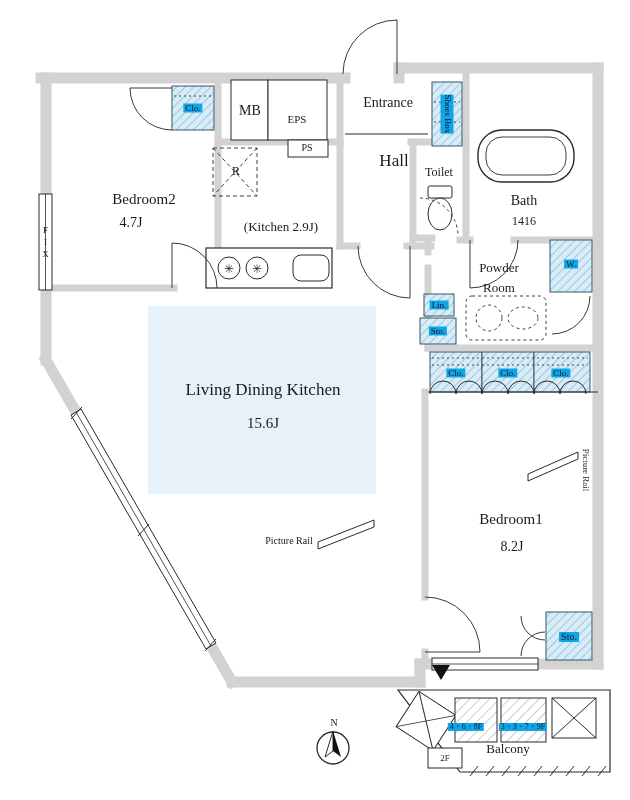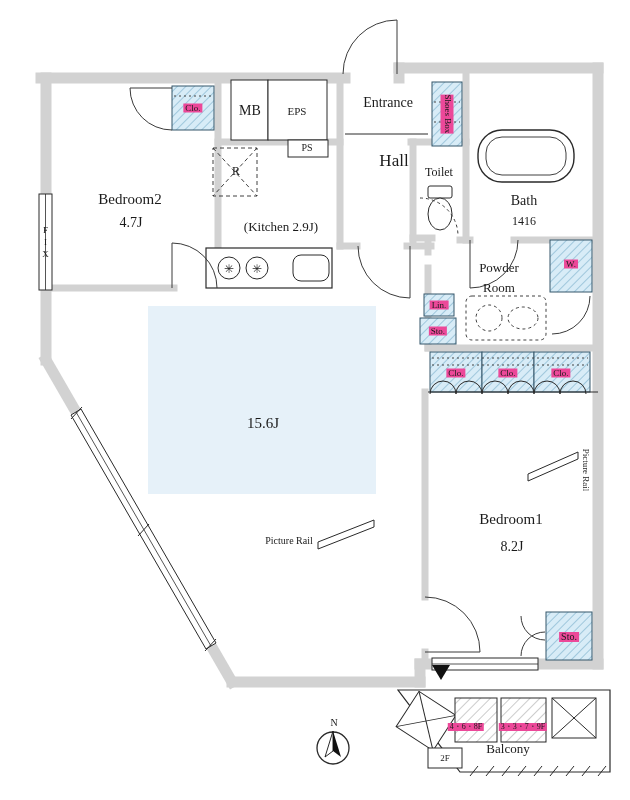--- a/index.html
+++ b/index.html
@@ -1,21 +1,21 @@
 <!DOCTYPE html>
 <html><head>
 <meta charset="utf-8">
 <style>
   html,body{margin:0;padding:0;background:#ffffff;}
   #stage{position:relative;width:630px;height:800px;background:#ffffff;overflow:hidden;
          font-family:"Liberation Serif", serif;color:#1a1a1a;}
   #plan-svg{position:absolute;left:0;top:0;}
   .lbl{position:absolute;transform:translate(-50%,-50%);white-space:nowrap;
        line-height:1;z-index:5;color:#1a1a1a;}
-  .chip{background:#ec4899;padding:0 2px;}
+  .chip{background:#0ea5e9;padding:0 2px;}
   .vert{writing-mode:vertical-rl;text-orientation:mixed;}
   .vert-up{writing-mode:vertical-rl;text-orientation:upright;letter-spacing:2px;}
 </style>
 </head>
 <body>
 
 <div id="stage">
 
 <svg id="plan-svg" width="630" height="800" viewBox="0 0 630 800">
   <defs>
@@ -196,37 +196,38 @@
     <rect x="428" y="748" width="34" height="20" fill="#ffffff" stroke="#2a2a2a" stroke-width="1"></rect>
   </g>
 
   <g>
     <circle cx="333" cy="748" r="16" fill="#ffffff" stroke="#2a2a2a" stroke-width="1.3"></circle>
     <polygon points="333,731 341,757 333,751" fill="#111111"></polygon>
     <polygon points="333,731 325,757 333,751" fill="#ffffff" stroke="#111111" stroke-width="0.9"></polygon>
   </g>
 </svg>
 
-<div class="lbl" style="left:130px;top:199px;font-size:15px">Bedroom2</div>
+<div class="lbl" style="left:144px;top:199px;font-size:15px">Bedroom2</div>
 <div class="lbl" style="left:131px;top:223px;font-size:14px">4.7J</div>
 <div class="lbl" style="left:281px;top:226px;font-size:13px">(Kitchen 2.9J)</div>
+<div class="lbl" style="left:263px;top:389px;font-size:17px">Living Dining Kitchen</div>
 <div class="lbl" style="left:263px;top:423px;font-size:15px">15.6J</div>
 <div class="lbl" style="left:511px;top:519px;font-size:15px">Bedroom1</div>
 <div class="lbl" style="left:512px;top:547px;font-size:14px">8.2J</div>
 <div class="lbl" style="left:524px;top:201px;font-size:14px">Bath</div>
 <div class="lbl" style="left:524px;top:221px;font-size:12px">1416</div>
 <div class="lbl" style="left:439px;top:172px;font-size:12px">Toilet</div>
 <div class="lbl" style="left:499px;top:267px;font-size:13px">Powder</div>
 <div class="lbl" style="left:499px;top:287px;font-size:13px">Room</div>
 <div class="lbl" style="left:388px;top:103px;font-size:14px">Entrance</div>
 <div class="lbl" style="left:394px;top:160px;font-size:17px">Hall</div>
 <div class="lbl" style="left:508px;top:748px;font-size:13px">Balcony</div>
 
 <div class="lbl" style="left:250px;top:111px;font-size:14px">MB</div>
-<div class="lbl" style="left:297px;top:111px;font-size:11px">EPS</div>
+<div class="lbl" style="left:297px;top:119px;font-size:11px">EPS</div>
 <div class="lbl" style="left:307px;top:148px;font-size:10px">PS</div>
 <div class="lbl vert chip" style="left:447px;top:114px;font-size:9px">Shoes Box</div>
 <div class="lbl" style="left:236px;top:171px;font-size:12px">R</div>
 <div class="lbl chip" style="left:571px;top:264px;font-size:9px">W.</div>
 <div class="lbl chip" style="left:439px;top:305px;font-size:9px">Lin.</div>
 <div class="lbl chip" style="left:438px;top:331px;font-size:9px">Sto.</div>
 <div class="lbl chip" style="left:193px;top:108px;font-size:9px">Clo.</div>
 <div class="lbl chip" style="left:456px;top:373px;font-size:9px">Clo.</div>
 <div class="lbl chip" style="left:508px;top:373px;font-size:9px">Clo.</div>
 <div class="lbl chip" style="left:561px;top:373px;font-size:9px">Clo.</div>

